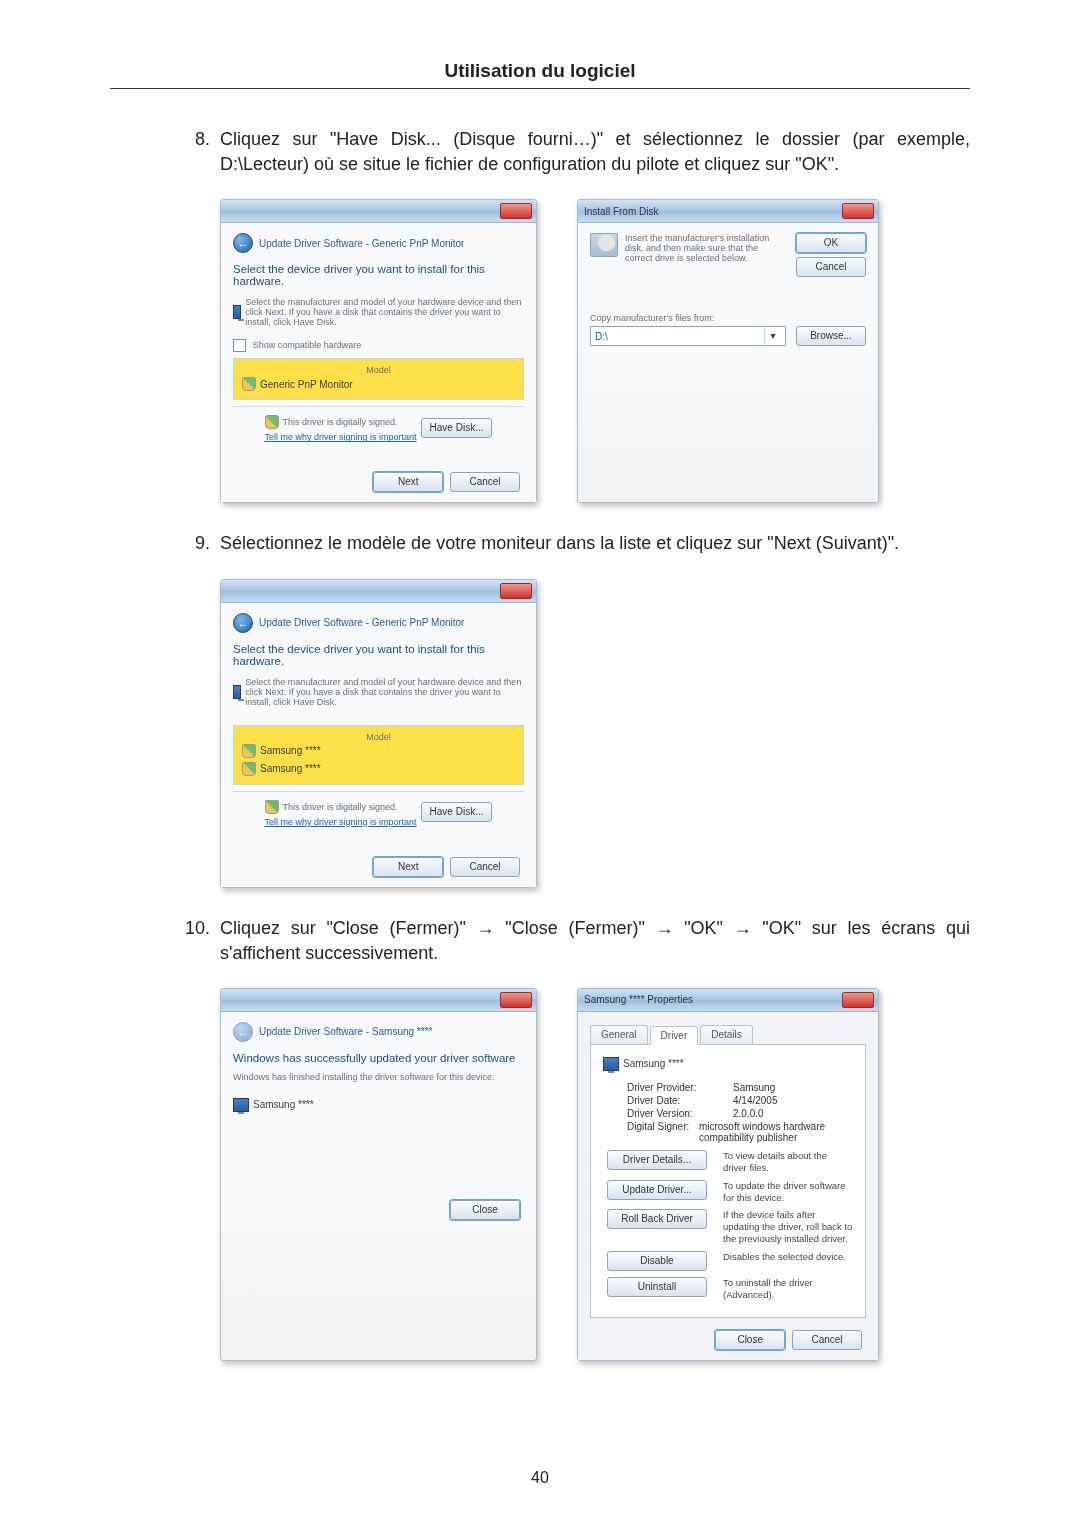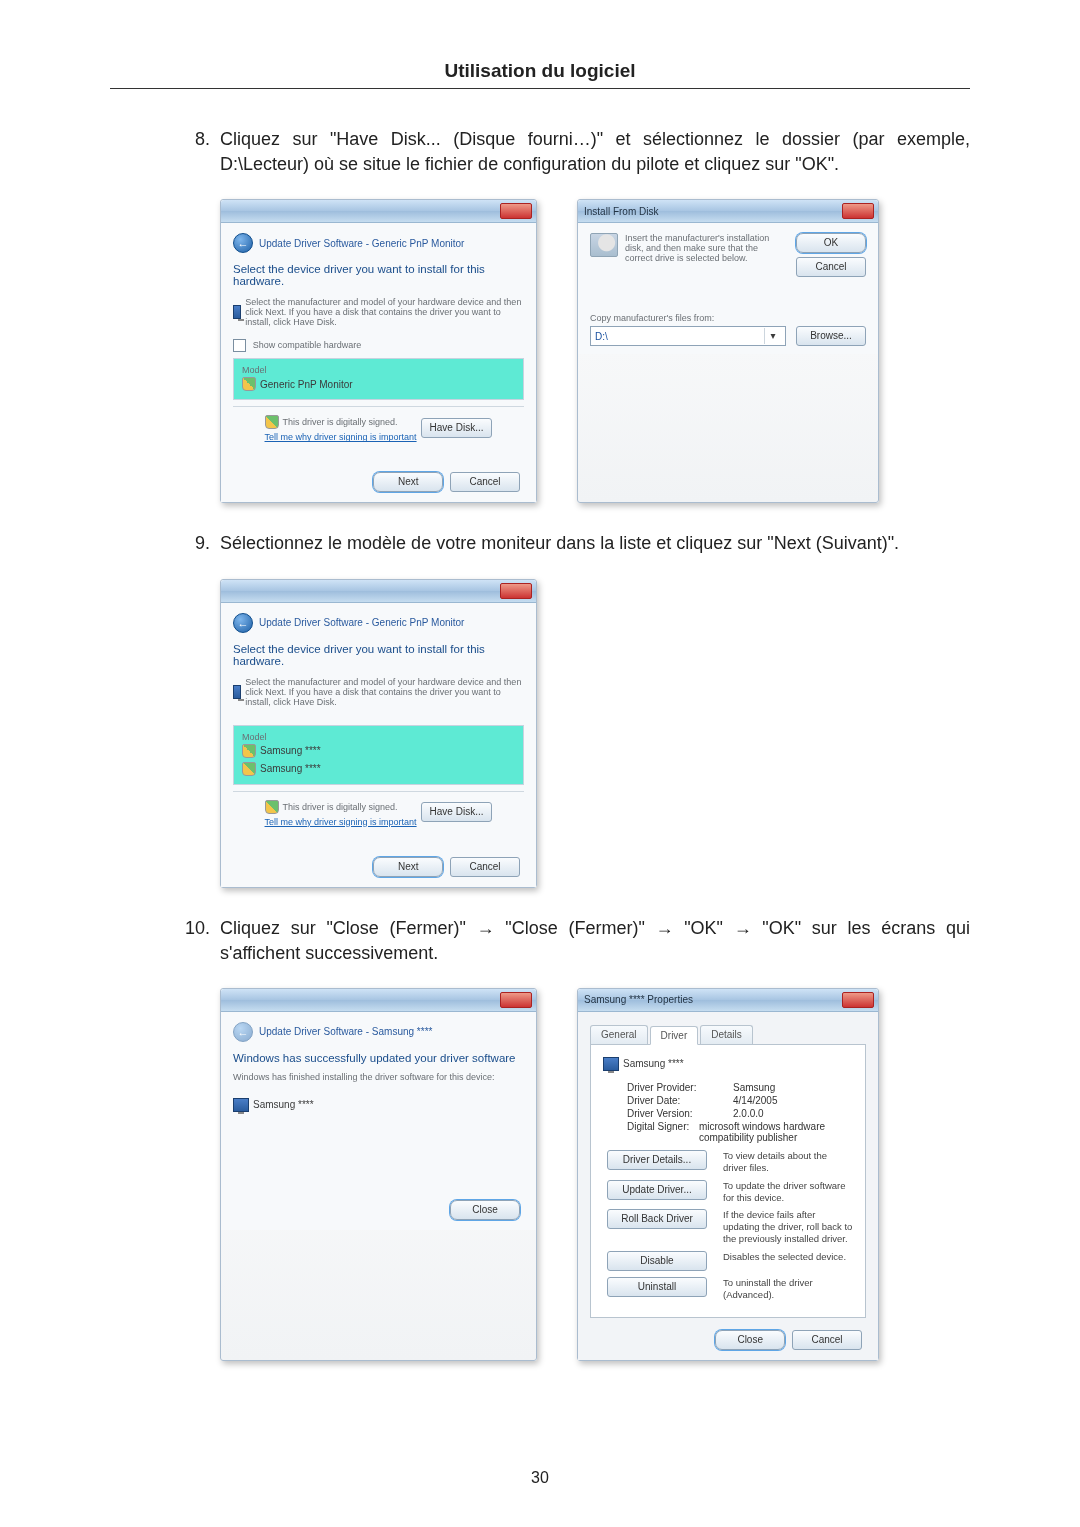--- a/index.html
+++ b/index.html
@@ -101,23 +101,24 @@
     font-size: 11px;
     font-weight: bold;
   }
   .blue-h {
     color: #1a4d8b;
     font-size: 11.5px;
     margin: 10px 0 8px 0;
   }
   .inset {
     border: 1px solid #c7d3df;
-    background: #5eead4;
+    background: #fde047;
     padding: 6px 8px;
     margin-top: 6px;
+    text-align: center;
   }
   .listrow {
     display: flex;
     align-items: center;
     gap: 4px;
     padding: 2px 0;
     font-size: 10px;
   }
   .shield {
     width: 12px;
@@ -160,21 +161,20 @@
     font-size: 10px;
     border: 1px solid #8ea3b7;
     border-radius: 3px;
     background: linear-gradient(#fafcfe, #d9e4ee);
     margin-left: 4px;
     padding: 0 8px;
     color: #333;
   }
   .btn.default {
     box-shadow: 0 0 0 1px #5fa6e6;
-    border-radius: 7px;
   }
   .btn-row-right {
     text-align: right;
     padding: 6px 4px 2px 0;
   }
   .chk {
     width: 11px;
     height: 11px;
     border: 1px solid #7a8ea0;
     display: inline-block;
@@ -503,14 +503,14 @@
         </div>
         <div class="btn-row-right" style="margin-top:6px">
           <span class="btn default">Close</span>
           <span class="btn">Cancel</span>
         </div>
       </div>
     </div>
 
   </div>
 
-  <div class="page-number">30</div>
+  <div class="page-number">40</div>
 </div>
 
 </body></html>

